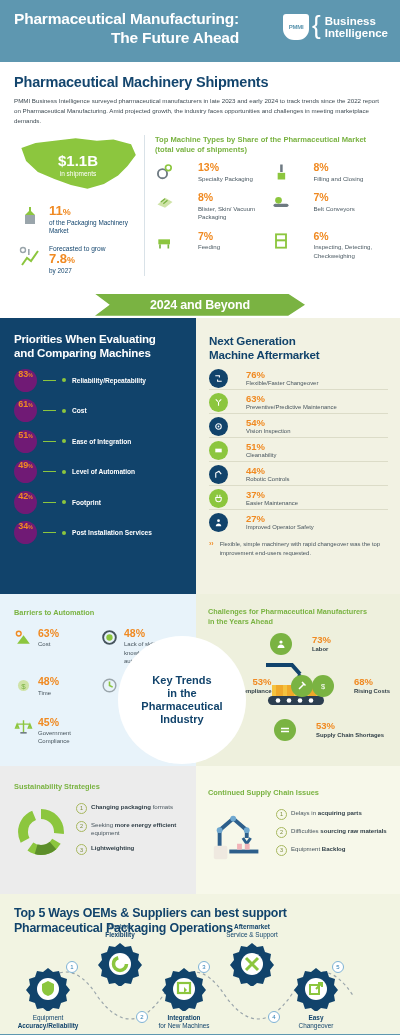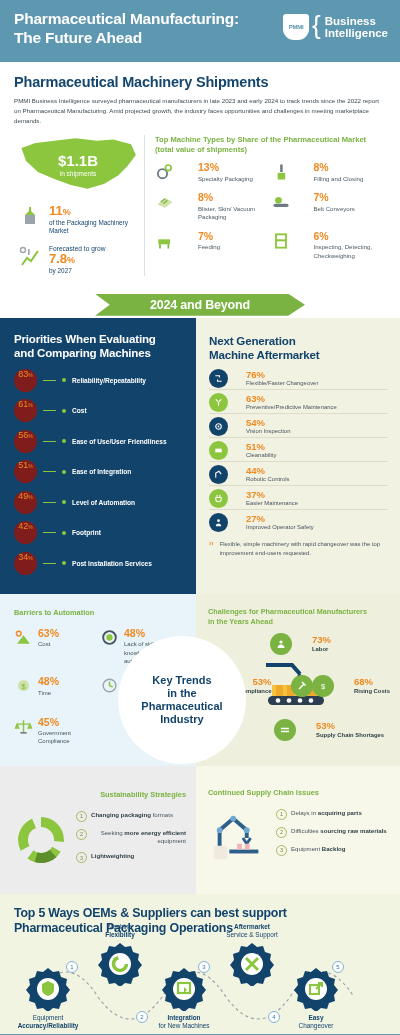--- a/index.html
+++ b/index.html
@@ -8,21 +8,21 @@
     font-family:"Liberation Sans", sans-serif;
     background:#ffffff; overflow:hidden;
   }
   .page { position:relative; width:400px; height:1035px; }
 
   
   .header {
     background:#5e97b0; height:62px; padding:10px 12px 0 14px;
     display:flex; align-items:flex-start; justify-content:space-between;
   }
-  .header-title { color:#fff; font-size:15.5px; font-weight:bold; line-height:1.22; letter-spacing:-.2px; }
+  .header-title { color:#fff; font-size:15.5px; font-weight:bold; line-height:1.22; letter-spacing:-.2px;text-align:right; }
   .logo { display:flex; align-items:center; gap:3px; margin-top:4px; }
   .logo-shield {
     width:26px; height:26px; background:#fff; color:#5e97b0;
     font-size:6px; font-weight:bold; display:flex; align-items:center; justify-content:center;
     border-radius:3px 3px 11px 11px; letter-spacing:-.3px;
   }
   .logo-brace { color:#fff; font-size:26px; font-weight:300; line-height:.9; margin:0 1px 3px 0;}
   .logo-text { color:#fff; font-size:11.5px; font-weight:bold; line-height:1.08; }
 
   
@@ -66,23 +66,23 @@
   }
   .banner span { color:#fff; font-size:12.5px; font-weight:bold; letter-spacing:-.2px;}
 
   
   .two-col { display:flex; height:276px; }
   .priorities { width:196px; background:#11436b; padding:14px 12px 10px 14px; }
   .priorities h3 { color:#fff; font-size:11.6px; font-weight:bold; line-height:1.22; letter-spacing:-.2px;}
   .pri-list { margin-top:9px; }
   .pri-row { display:flex; align-items:center; gap:6px; margin-bottom:7.5px; }
   .pri-bub {
-    width:23px; height:23px; border-radius:50%; background:#7f1d1d; flex:none;
+    width:23px; height:23px; border-radius:50%; background:#701a75; flex:none;
     display:flex; align-items:baseline; justify-content:center; color:#f08a22;
-    font-size:9px; font-weight:normal;
+    font-size:9px; font-weight:bold;
   }
   .pri-bub sup { font-size:5px; }
   .pri-dash { width:13px; height:1px; background:#8cc63e; flex:none; }
   .pri-dot { width:4px; height:4px; border-radius:50%; background:#8cc63e; flex:none; }
   .pri-lbl { color:#fff; font-size:6.6px; font-weight:bold; }
 
   .nextgen { flex:1; background:#f2f2e3; padding:16px 12px 10px 13px; }
   .nextgen h3 { color:#11436b; font-size:11.6px; font-weight:bold; line-height:1.2; letter-spacing:-.2px;}
   .ng-list { margin-top:8px; }
   .ng-row { display:flex; align-items:center; gap:18px; padding-bottom:1px; border-bottom:1px solid #dcdcc8; margin-bottom:3px;}
@@ -114,21 +114,21 @@
 
   
   .key-trends {
     position:absolute; left:118px; top:636px; width:128px; height:128px; border-radius:50%;
     background:#fff; display:flex; align-items:center; justify-content:center; z-index:5;
   }
   .key-trends p { color:#11436b; font-size:11px; font-weight:bold; text-align:center; line-height:1.2; }
 
   
   .low { display:flex; height:128px; }
-  .sustain { width:196px; background:#ececec; padding:24px 10px 10px 14px;text-align:right; }
+  .sustain { width:196px; background:#ececec; padding:16px 10px 10px 14px; }
   .donut-row { display:flex; gap:8px; margin-top:12px; align-items:center; }
   .donut { width:54px; height:54px; flex:none; }
   .num-list { flex:1; }
   .num-row { display:flex; gap:4px; align-items:flex-start; margin-bottom:7px; }
   .num-c { width:11px; height:11px; border-radius:50%; border:1px solid #a8b85f; flex:none;
     display:flex; align-items:center; justify-content:center; color:#7a8a3a; font-size:5.5px; }
   .num-t { color:#46545d; font-size:6.1px; line-height:1.35; }
   .num-t b { color:#2f3e47; }
   .supply { flex:1; background:#f7f8ea; padding:22px 10px 10px 12px; display:flex; flex-direction:column;}
   .sup-body { display:flex; gap:6px; margin-top:8px; align-items:center; }
@@ -303,29 +303,20 @@
           <div class="pri-lbl">Reliability/Repeatability</div>
         </div>
         <div class="pri-row">
           <div class="pri-bub">
               <span>61</span>
               <sup>%</sup>
             </div>
           <div class="pri-dash"></div>
             <div class="pri-dot"></div>
           <div class="pri-lbl">Cost</div>
-        </div>
-        <div class="pri-row">
-          <div class="pri-bub">
-              <span>56</span>
-              <sup>%</sup>
-            </div>
-          <div class="pri-dash"></div>
-            <div class="pri-dot"></div>
-          <div class="pri-lbl">Ease of Use/User Friendliness</div>
         </div>
         <div class="pri-row">
           <div class="pri-bub">
               <span>51</span>
               <sup>%</sup>
             </div>
           <div class="pri-dash"></div>
             <div class="pri-dot"></div>
           <div class="pri-lbl">Ease of Integration</div>
         </div>

